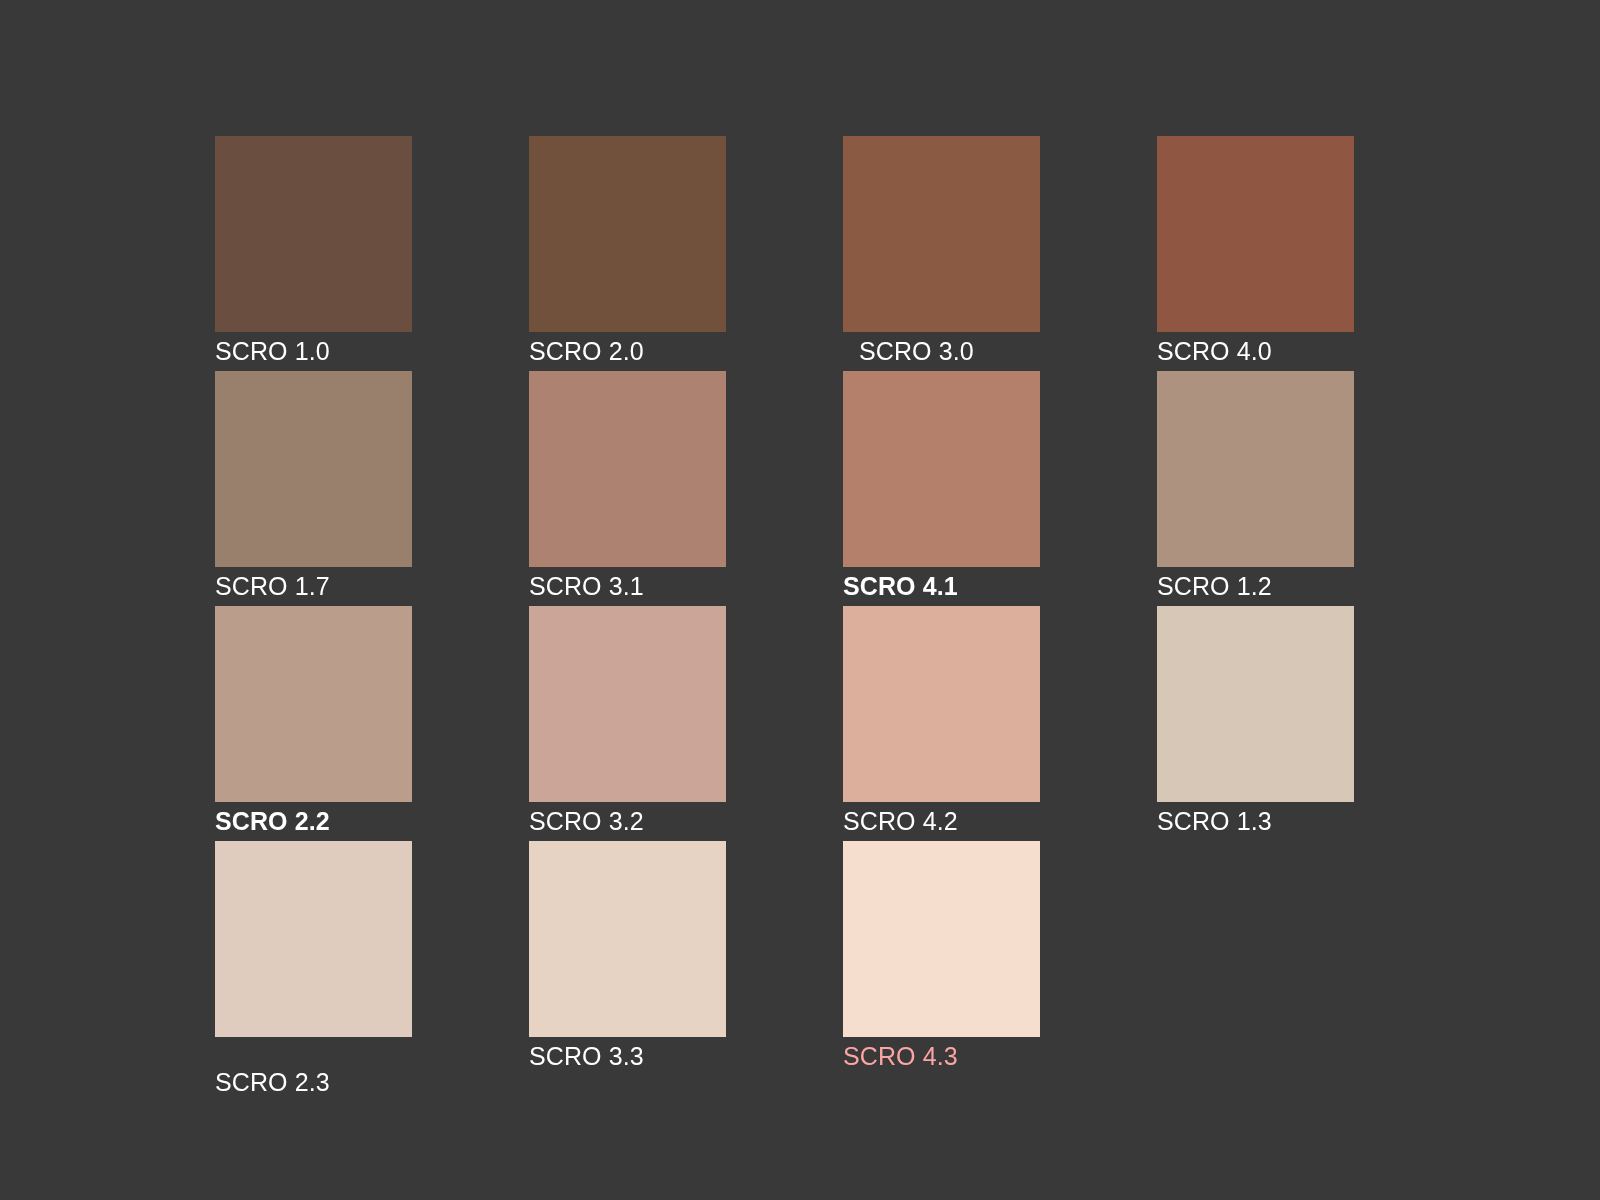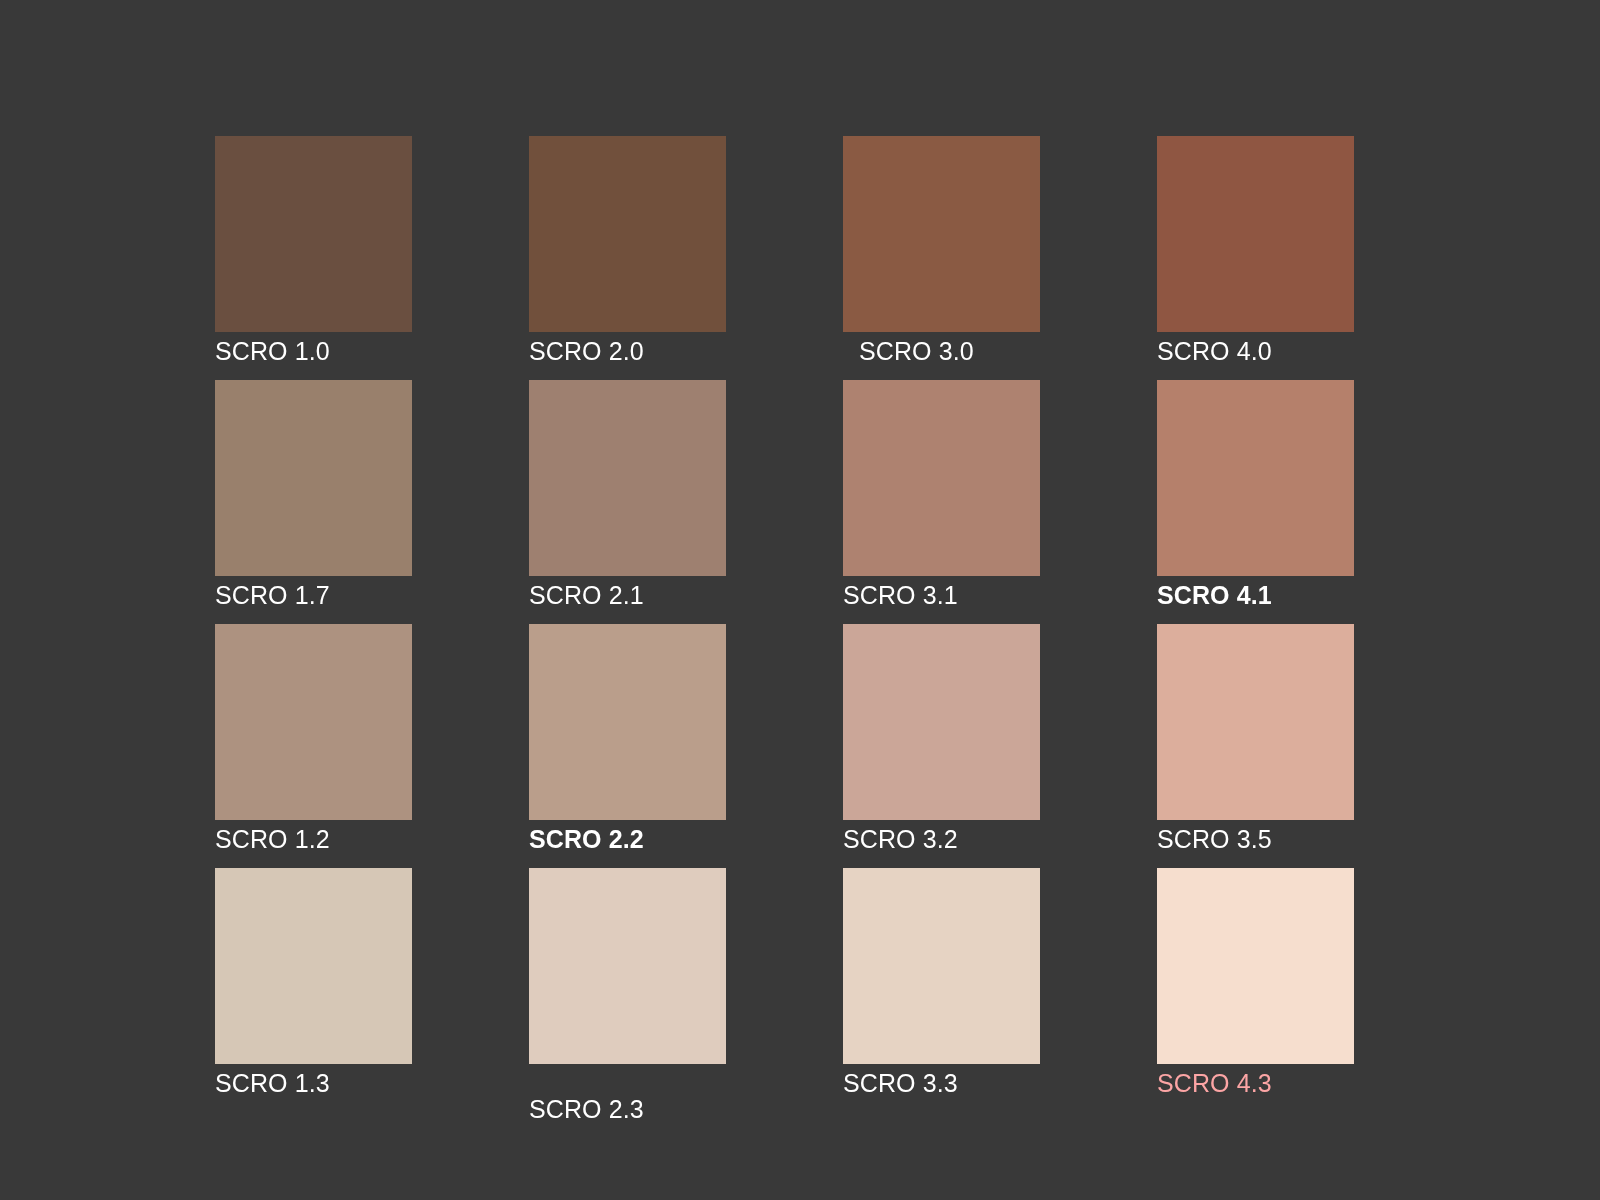--- a/index.html
+++ b/index.html
@@ -30,21 +30,21 @@
   .swatch-chip {
     width: 197px;
     height: 196px;
     display: block;
   }
   .swatch-label {
     display: block;
     color: #ffffff;
     font-size: 25px;
     line-height: 39px;
-    height: 48px;
+    height: 39px;
     letter-spacing: 0.1px;
     white-space: nowrap;
     font-family: "Liberation Sans", sans-serif;
   }
 </style>
 </head>
 <body style="background: rgb(57, 57, 57);">
 
 <div id="palette-grid">
 
@@ -63,24 +63,20 @@
   <div class="swatch-cell">
     <div class="swatch-chip" style="background: rgb(143, 86, 66);"></div>
     <span class="swatch-label" style="color: rgb(255, 255, 255);">SCRO 4.0</span>
   </div>
 
   <div class="swatch-cell">
     <div class="swatch-chip" style="background: rgb(153, 128, 108);"></div>
     <span class="swatch-label" style="color: rgb(255, 255, 255);">SCRO 1.7</span>
   </div>
   <div class="swatch-cell">
-    <div class="swatch-chip" style="background: rgb(158, 128, 112);"></div>
-    <span class="swatch-label" style="color: rgb(255, 255, 255);">SCRO 2.1</span>
-  </div>
-  <div class="swatch-cell">
     <div class="swatch-chip" style="background: rgb(174, 130, 112);"></div>
     <span class="swatch-label" style="color: rgb(255, 255, 255);">SCRO 3.1</span>
   </div>
   <div class="swatch-cell">
     <div class="swatch-chip" style="background: rgb(181, 128, 107);"></div>
     <span class="swatch-label" style="color: rgb(255, 255, 255); font-weight: bold;">SCRO 4.1</span>
   </div>
 
   <div class="swatch-cell">
     <div class="swatch-chip" style="background: rgb(173, 146, 128);"></div>
@@ -89,21 +85,21 @@
   <div class="swatch-cell">
     <div class="swatch-chip" style="background: rgb(186, 158, 139);"></div>
     <span class="swatch-label" style="color: rgb(255, 255, 255); font-weight: bold;">SCRO 2.2</span>
   </div>
   <div class="swatch-cell">
     <div class="swatch-chip" style="background: rgb(203, 166, 152);"></div>
     <span class="swatch-label" style="color: rgb(255, 255, 255);">SCRO 3.2</span>
   </div>
   <div class="swatch-cell">
     <div class="swatch-chip" style="background: rgb(220, 174, 156);"></div>
-    <span class="swatch-label" style="color: rgb(255, 255, 255);">SCRO 3.5</span>
+    <span class="swatch-label" style="color: rgb(255, 255, 255);">SCRO 4.2</span>
   </div>
 
   <div class="swatch-cell">
     <div class="swatch-chip" style="background: rgb(214, 199, 182);"></div>
     <span class="swatch-label" style="color: rgb(255, 255, 255);">SCRO 1.3</span>
   </div>
   <div class="swatch-cell">
     <div class="swatch-chip" style="background: rgb(223, 204, 190);"></div>
     <span class="swatch-label" style="color: rgb(255, 255, 255); margin-top: 26px;">SCRO 2.3</span>
   </div>

